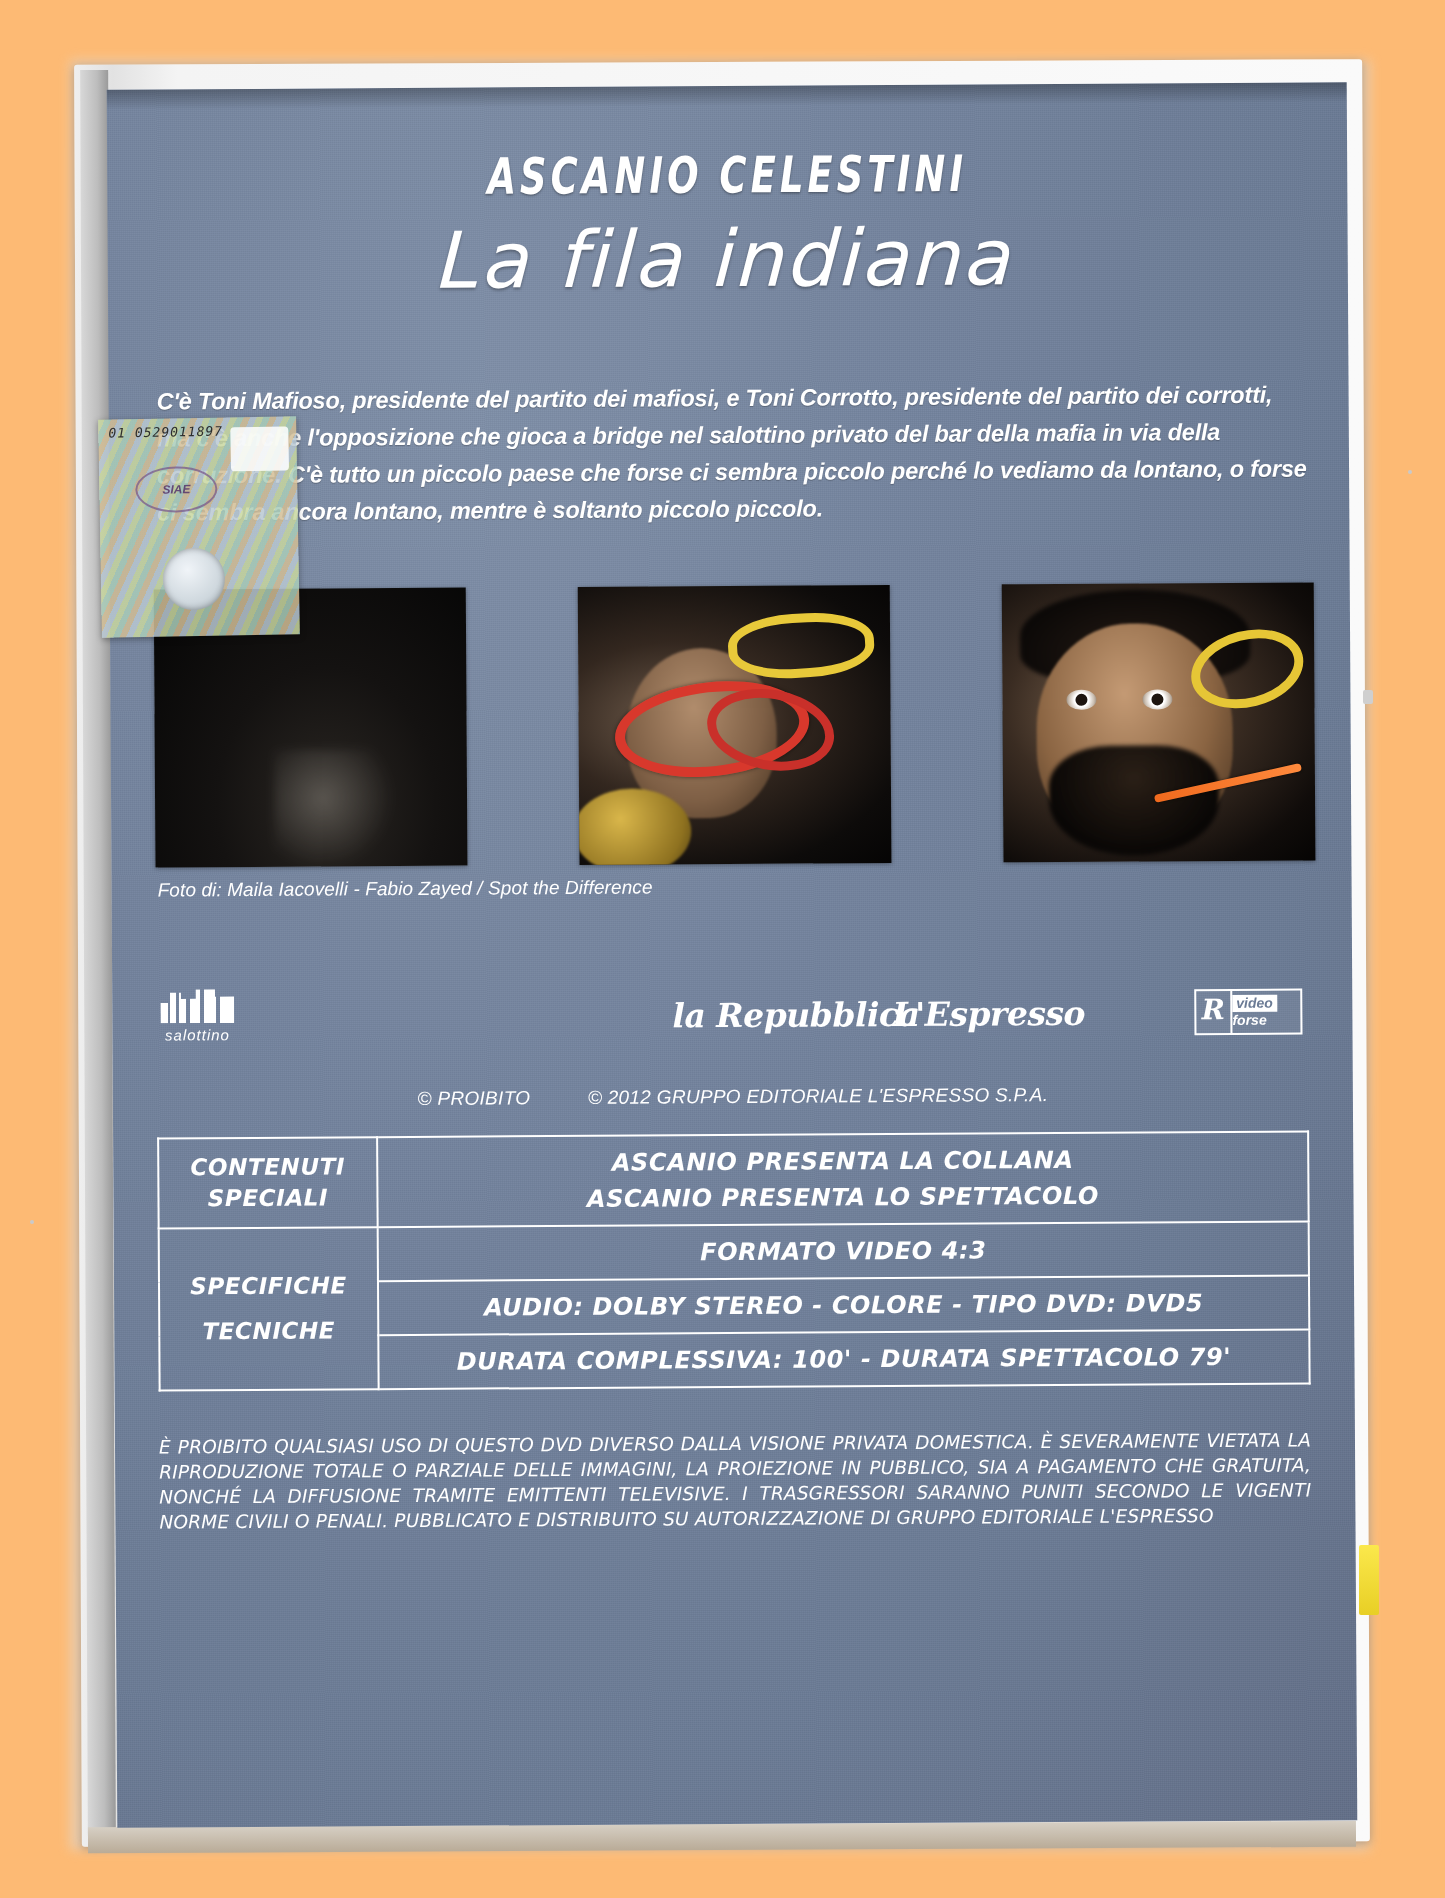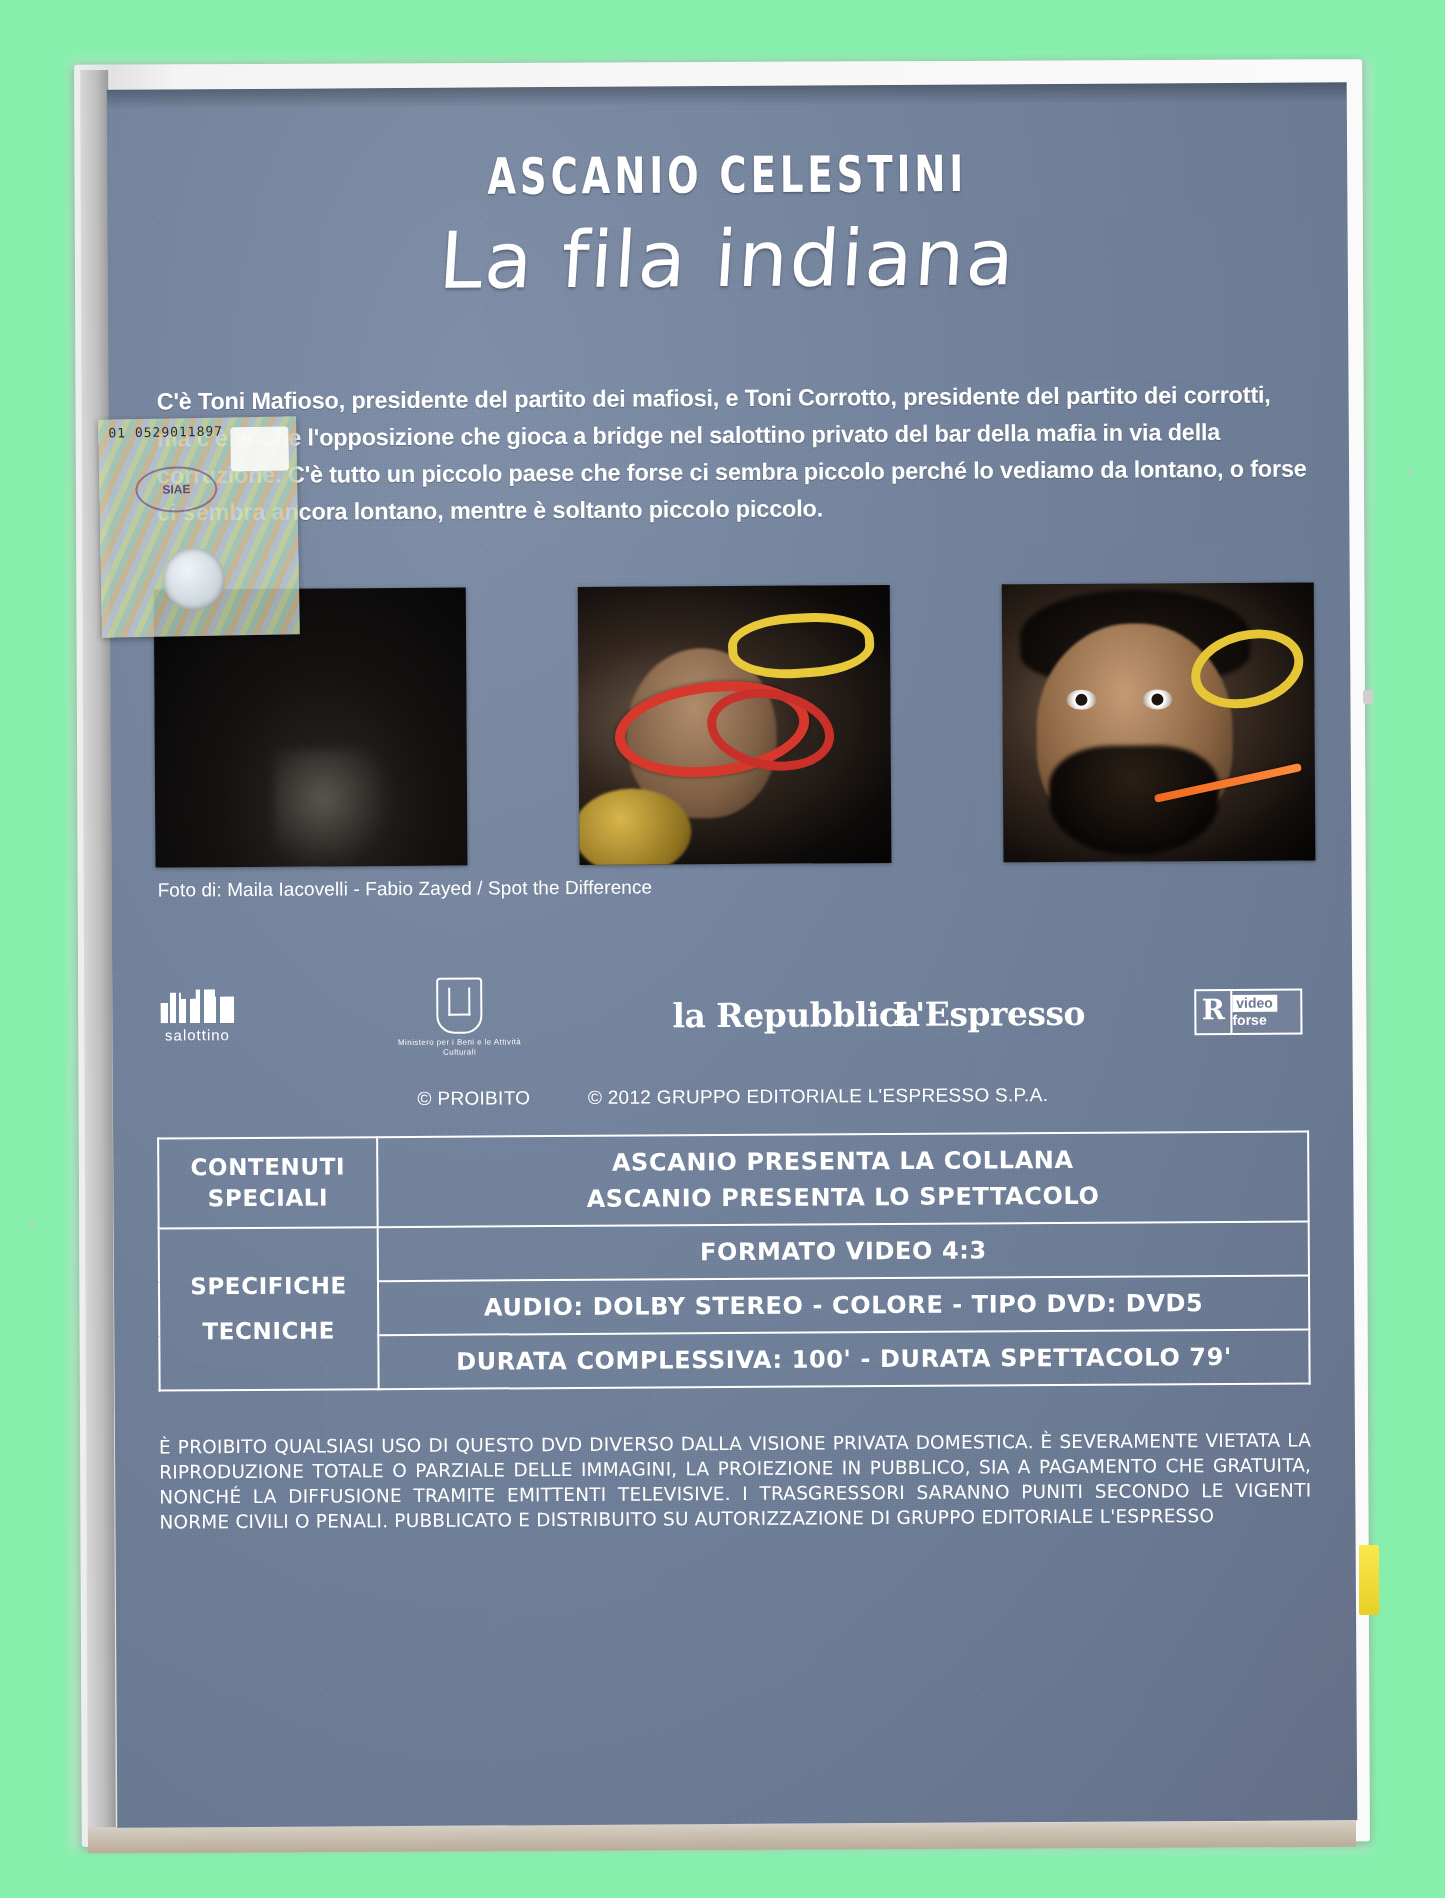--- a/index.html
+++ b/index.html
@@ -12,21 +12,22 @@
     height: 1898px;
     position: relative;
     font-family: "Liberation Sans", sans-serif;
     overflow: hidden;
   }
 
   
   #scene {
     position: absolute;
     inset: 0;
-    background: #86efac;
+    background: #fdba74;
+    font-style: italic;
   }
 
   
   #case-shadow {
     position: absolute;
     left: 70px;
     top: 60px;
     width: 1300px;
     height: 1790px;
     background: #dcdcdc;
@@ -600,24 +601,20 @@
 
       <div class="photo-credit">Foto di: Maila Iacovelli - Fabio Zayed / Spot the Difference</div>
 
       <div class="logos">
 
         <div class="logo-fabbrica">
           <div class="bars"></div>
           <div class="txt">salottino</div>
         </div>
 
-        <div class="logo-ministero">
-          <div class="crest"></div>
-          <div class="txt">Ministero per i Beni e le Attività Culturali</div>
-        </div>
 
         <div class="logo-repubblica">la Repubblica</div>
         <div class="logo-espresso">L'Espresso</div>
 
         <div class="logo-videoerre">
           <div class="r">R</div>
           <div class="vr">
             <span class="v">video</span><br>
             <span>forse</span>
           </div>

